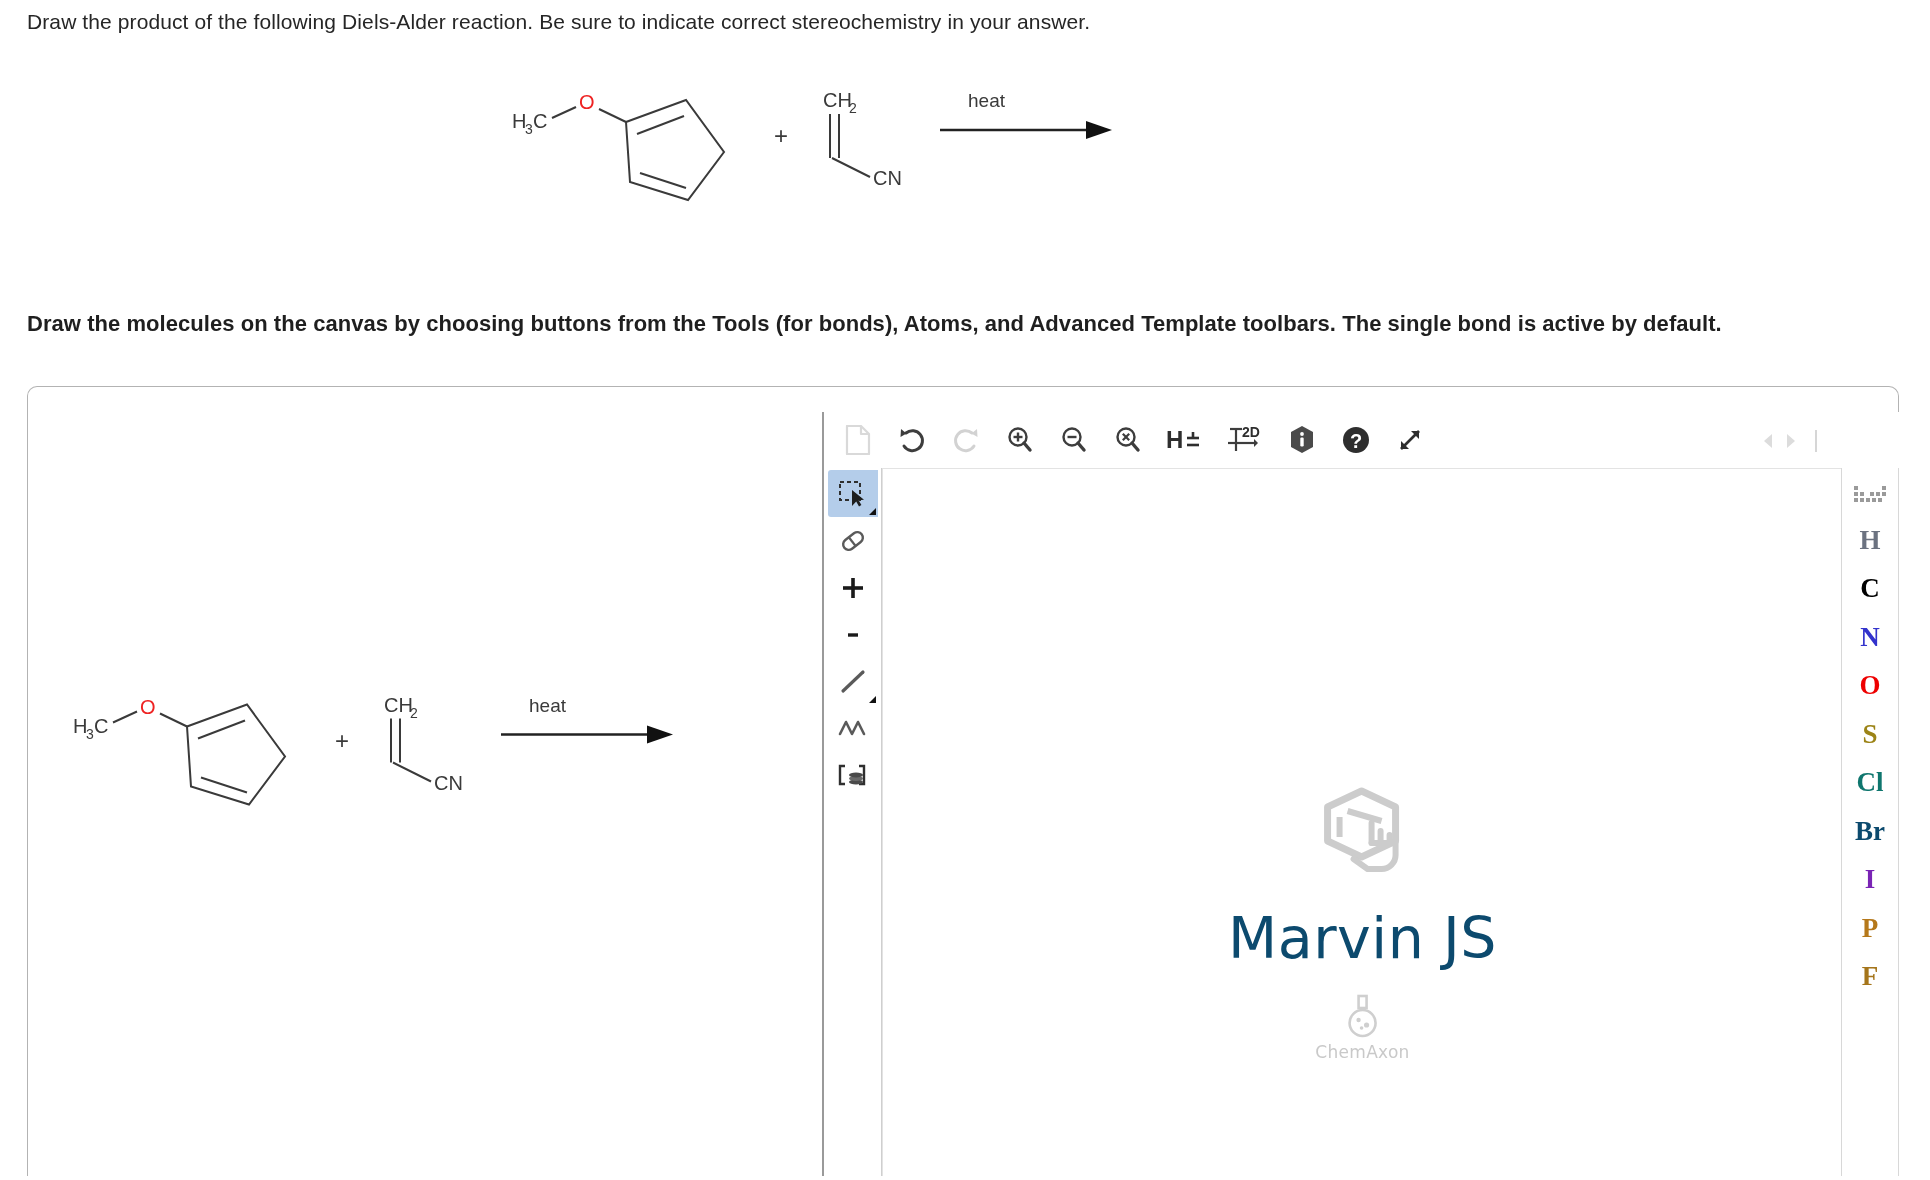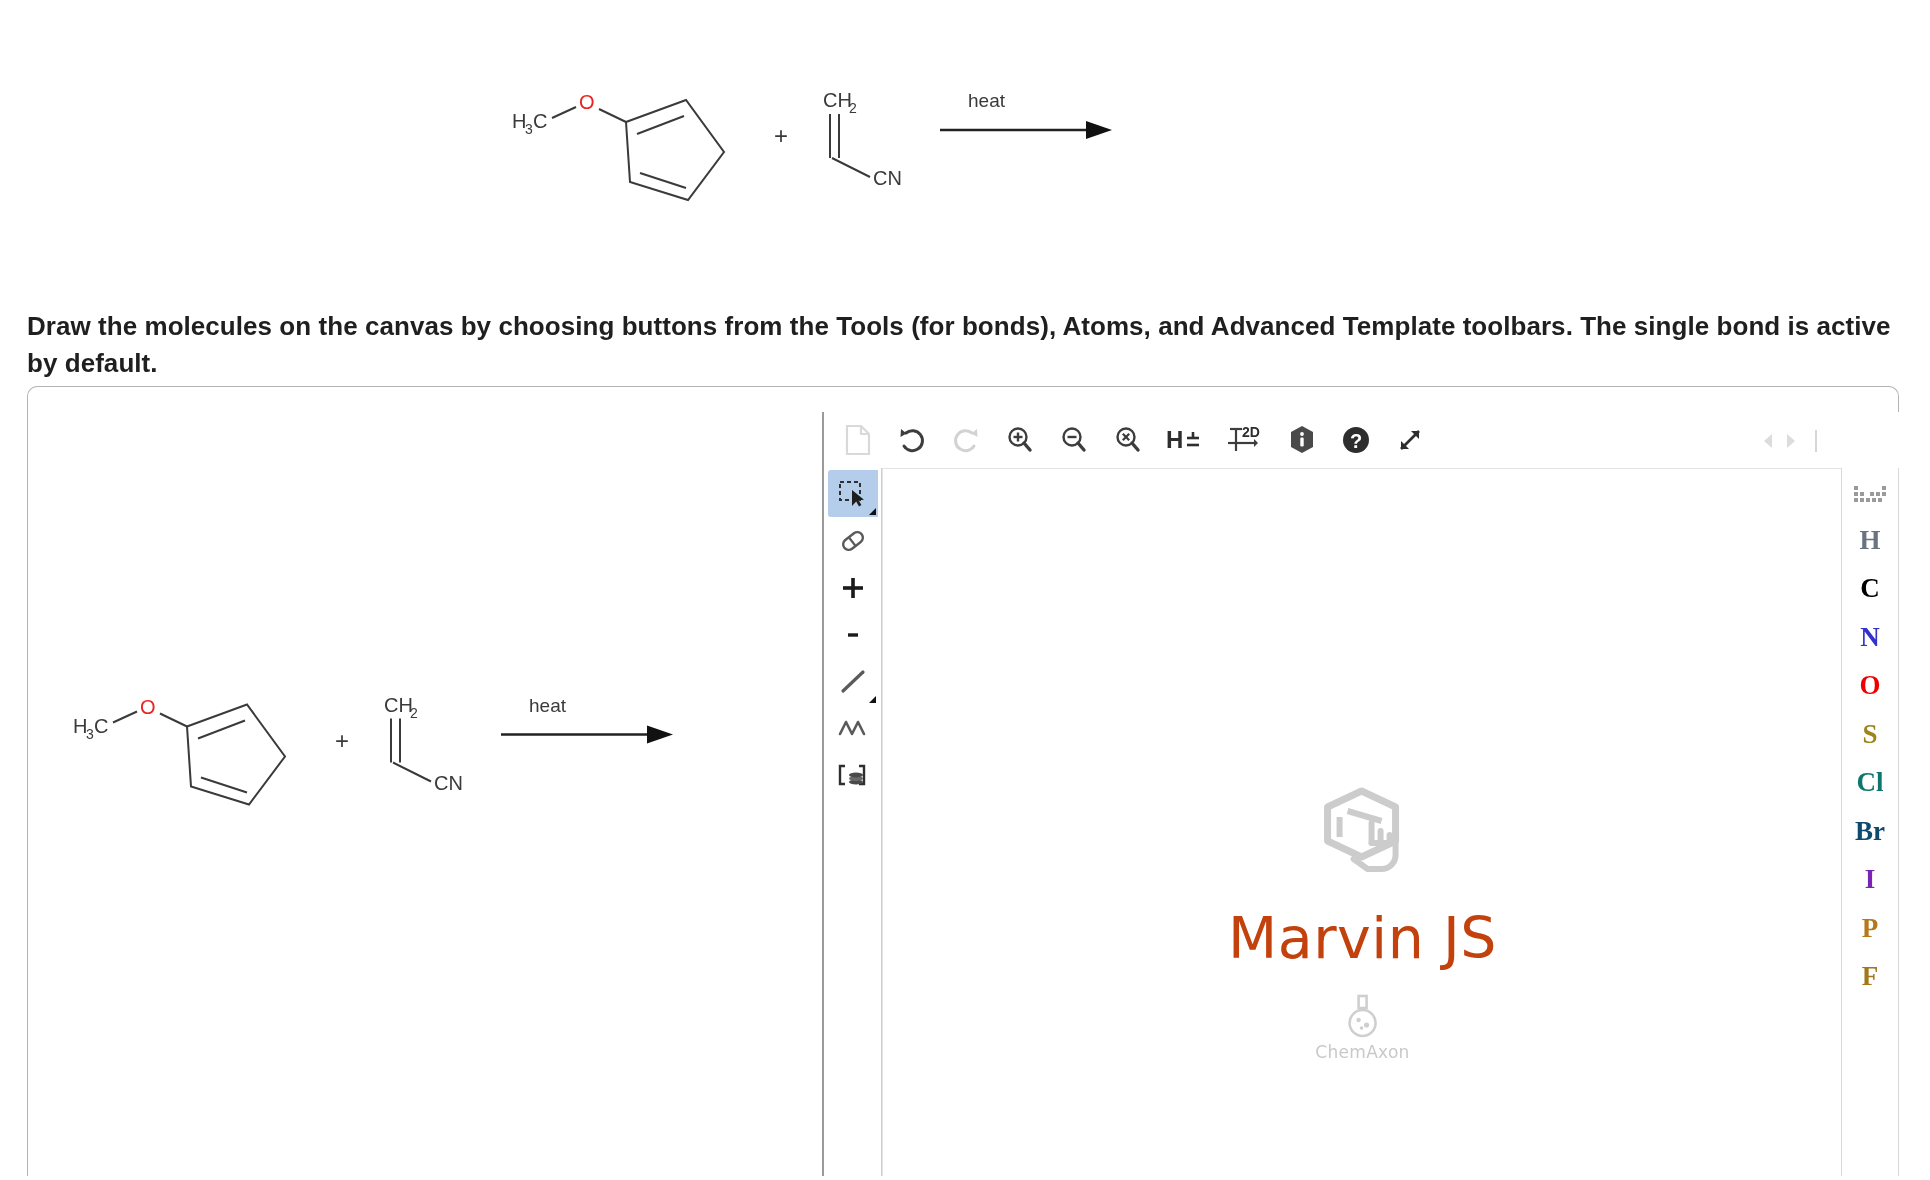--- a/index.html
+++ b/index.html
@@ -14,21 +14,21 @@
 
   
   .q-prompt {
     position: absolute; left: 27px; top: 8px;
     font-size: 21px; color: #262626; line-height: 1.3;
     letter-spacing: .1px; white-space: nowrap;
   }
   .q-instructions {
     position: absolute; left: 27px; top: 308px;
     width: 1890px;
-    font-size: 26px; font-weight: bold; color: #1f1f1f;
+    font-size: 22px; font-weight: bold; color: #1f1f1f;
     line-height: 1.42; letter-spacing: .05px;
   }
 
   
   .scheme { position: absolute; }
   .scheme svg { display: block; overflow: visible; }
 
   
   .answer-panel {
     position: absolute; left: 27px; top: 386px;
@@ -96,21 +96,21 @@
     border-top: 1px solid #e3e3e3;
     overflow: hidden;
   }
   .watermark {
     position: absolute; left: 50%; top: 318px;
     transform: translateX(-50%);
     display: flex; flex-direction: column; align-items: center;
     user-select: none;
   }
   .wm-title {
-    font-size: 57px; color: #c2410c; letter-spacing: .5px;
+    font-size: 57px; color: #0c4a6e; letter-spacing: .5px;
     margin-top: 6px; font-weight: 400;
     font-family: "DejaVu Sans", sans-serif;
   }
   .wm-chemaxon {
     font-size: 17px; color: #c9c9c9; letter-spacing: .3px;
     margin-top: 1px; font-family: "DejaVu Sans", sans-serif;
   }
 
   
   .elem-col {
@@ -128,20 +128,21 @@
     font-family: "Liberation Serif", serif;
     font-size: 27px; font-weight: bold; cursor: pointer;
   }
   .ptable-btn { width: 54px; height: 42px; display:flex; align-items:center; justify-content:center; cursor:pointer;}
 </style>
 </head>
 <body>
 
 <div id="root">
 
+  <div class="q-prompt">Draw the product of the following Diels-Alder reaction. Be sure to indicate correct stereochemistry in your answer.</div>
 
   <div class="scheme" style="left:500px; top:80px;">
     <svg width="620" height="125" viewBox="0 0 620 125">
 
       <text x="12" y="48" font-family="Liberation Sans, sans-serif" font-size="20" fill="#3a3a3a">H</text>
       <text x="25" y="54" font-family="Liberation Sans, sans-serif" font-size="14" fill="#3a3a3a">3</text>
       <text x="33" y="48" font-family="Liberation Sans, sans-serif" font-size="20" fill="#3a3a3a">C</text>
 
       <line x1="52" y1="38" x2="76" y2="27" stroke="#3a3a3a" stroke-width="2"></line>
 

